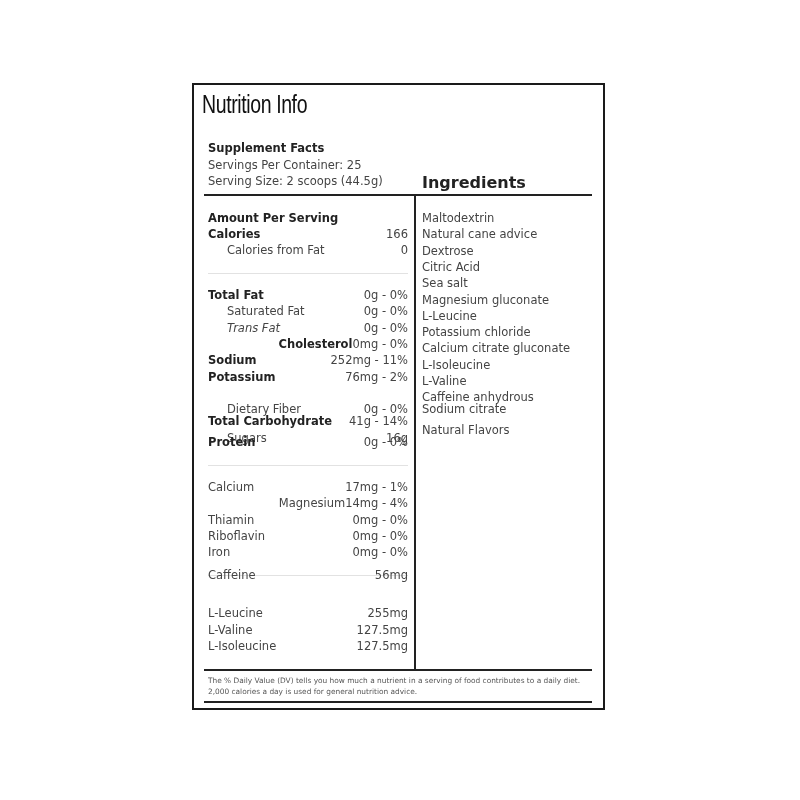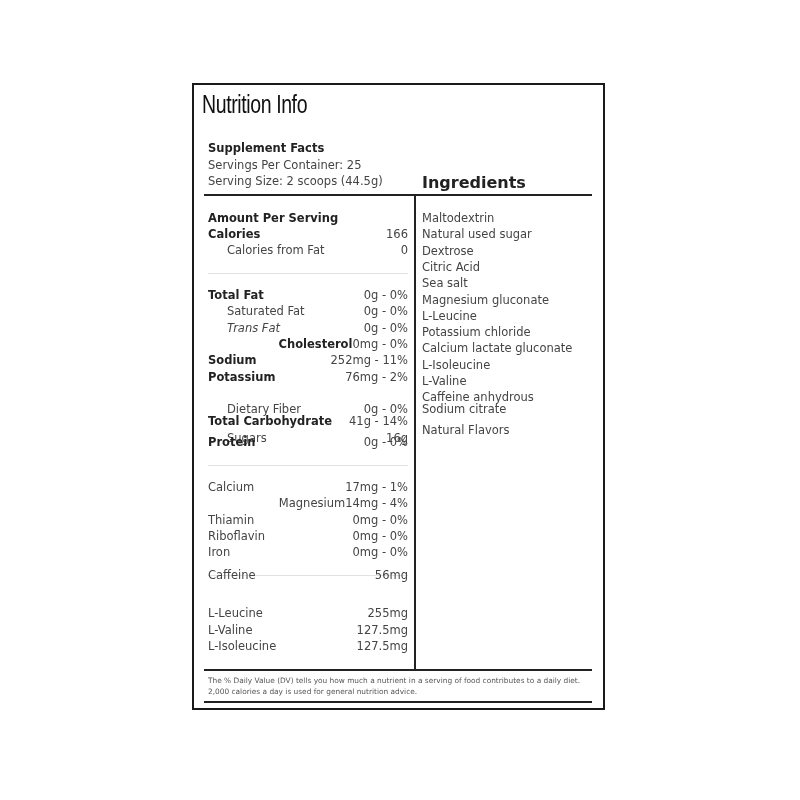--- a/index.html
+++ b/index.html
@@ -128,28 +128,28 @@
       <span>127.5mg</span>
     </div>
     <div class="row" style="top: 637.9px;">
       <span class="l">L-Isoleucine</span>
       <span>127.5mg</span>
     </div>
   </div>
 
 <div id="ingl">
     <div class="ing" style="top: 210px;">Maltodextrin</div>
-    <div class="ing" style="top: 226.3px;">Natural used sugar</div>
+    <div class="ing" style="top: 226.3px;">Natural cane advice</div>
     <div class="ing" style="top: 242.6px;">Dextrose</div>
     <div class="ing" style="top: 258.9px;">Citric Acid</div>
     <div class="ing" style="top: 275.2px;">Sea salt</div>
     <div class="ing" style="top: 291.5px;">Magnesium gluconate</div>
     <div class="ing" style="top: 307.8px;">L-Leucine</div>
     <div class="ing" style="top: 324.1px;">Potassium chloride</div>
-    <div class="ing" style="top: 340.4px;">Calcium lactate gluconate</div>
+    <div class="ing" style="top: 340.4px;">Calcium citrate gluconate</div>
     <div class="ing" style="top: 356.7px;">L-Isoleucine</div>
     <div class="ing" style="top: 373px;">L-Valine</div>
     <div class="ing" style="top: 389.3px;">Caffeine anhydrous</div>
     <div class="ing" style="top: 401px;">Sodium citrate</div>
     <div class="ing" style="top: 421.9px;">Natural Flavors</div>
   </div>
 
 <div class="hline" style="left:204px;top:669px;width:388px"></div>
 <div class="foot">
   <div>The % Daily Value (DV) tells you how much a nutrient in a serving of food contributes to a daily diet.</div>

